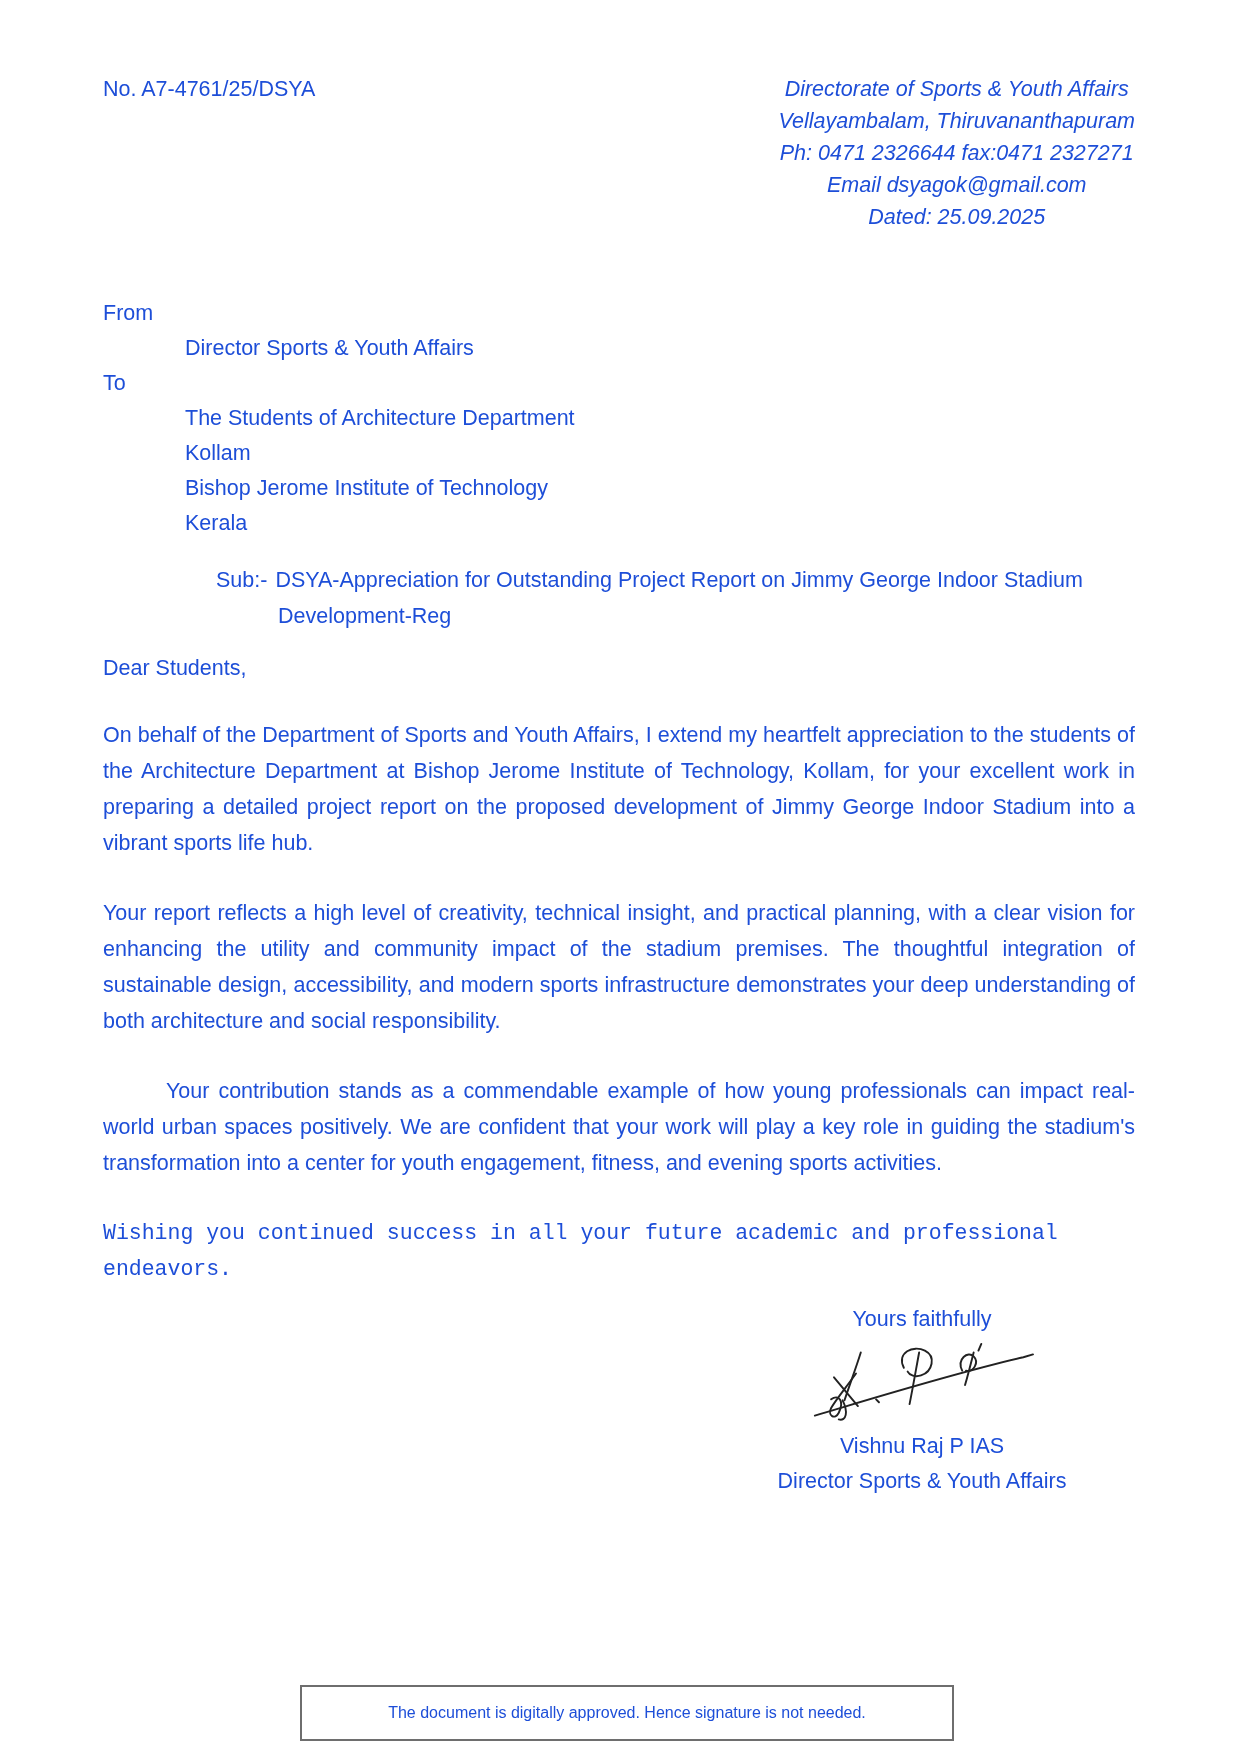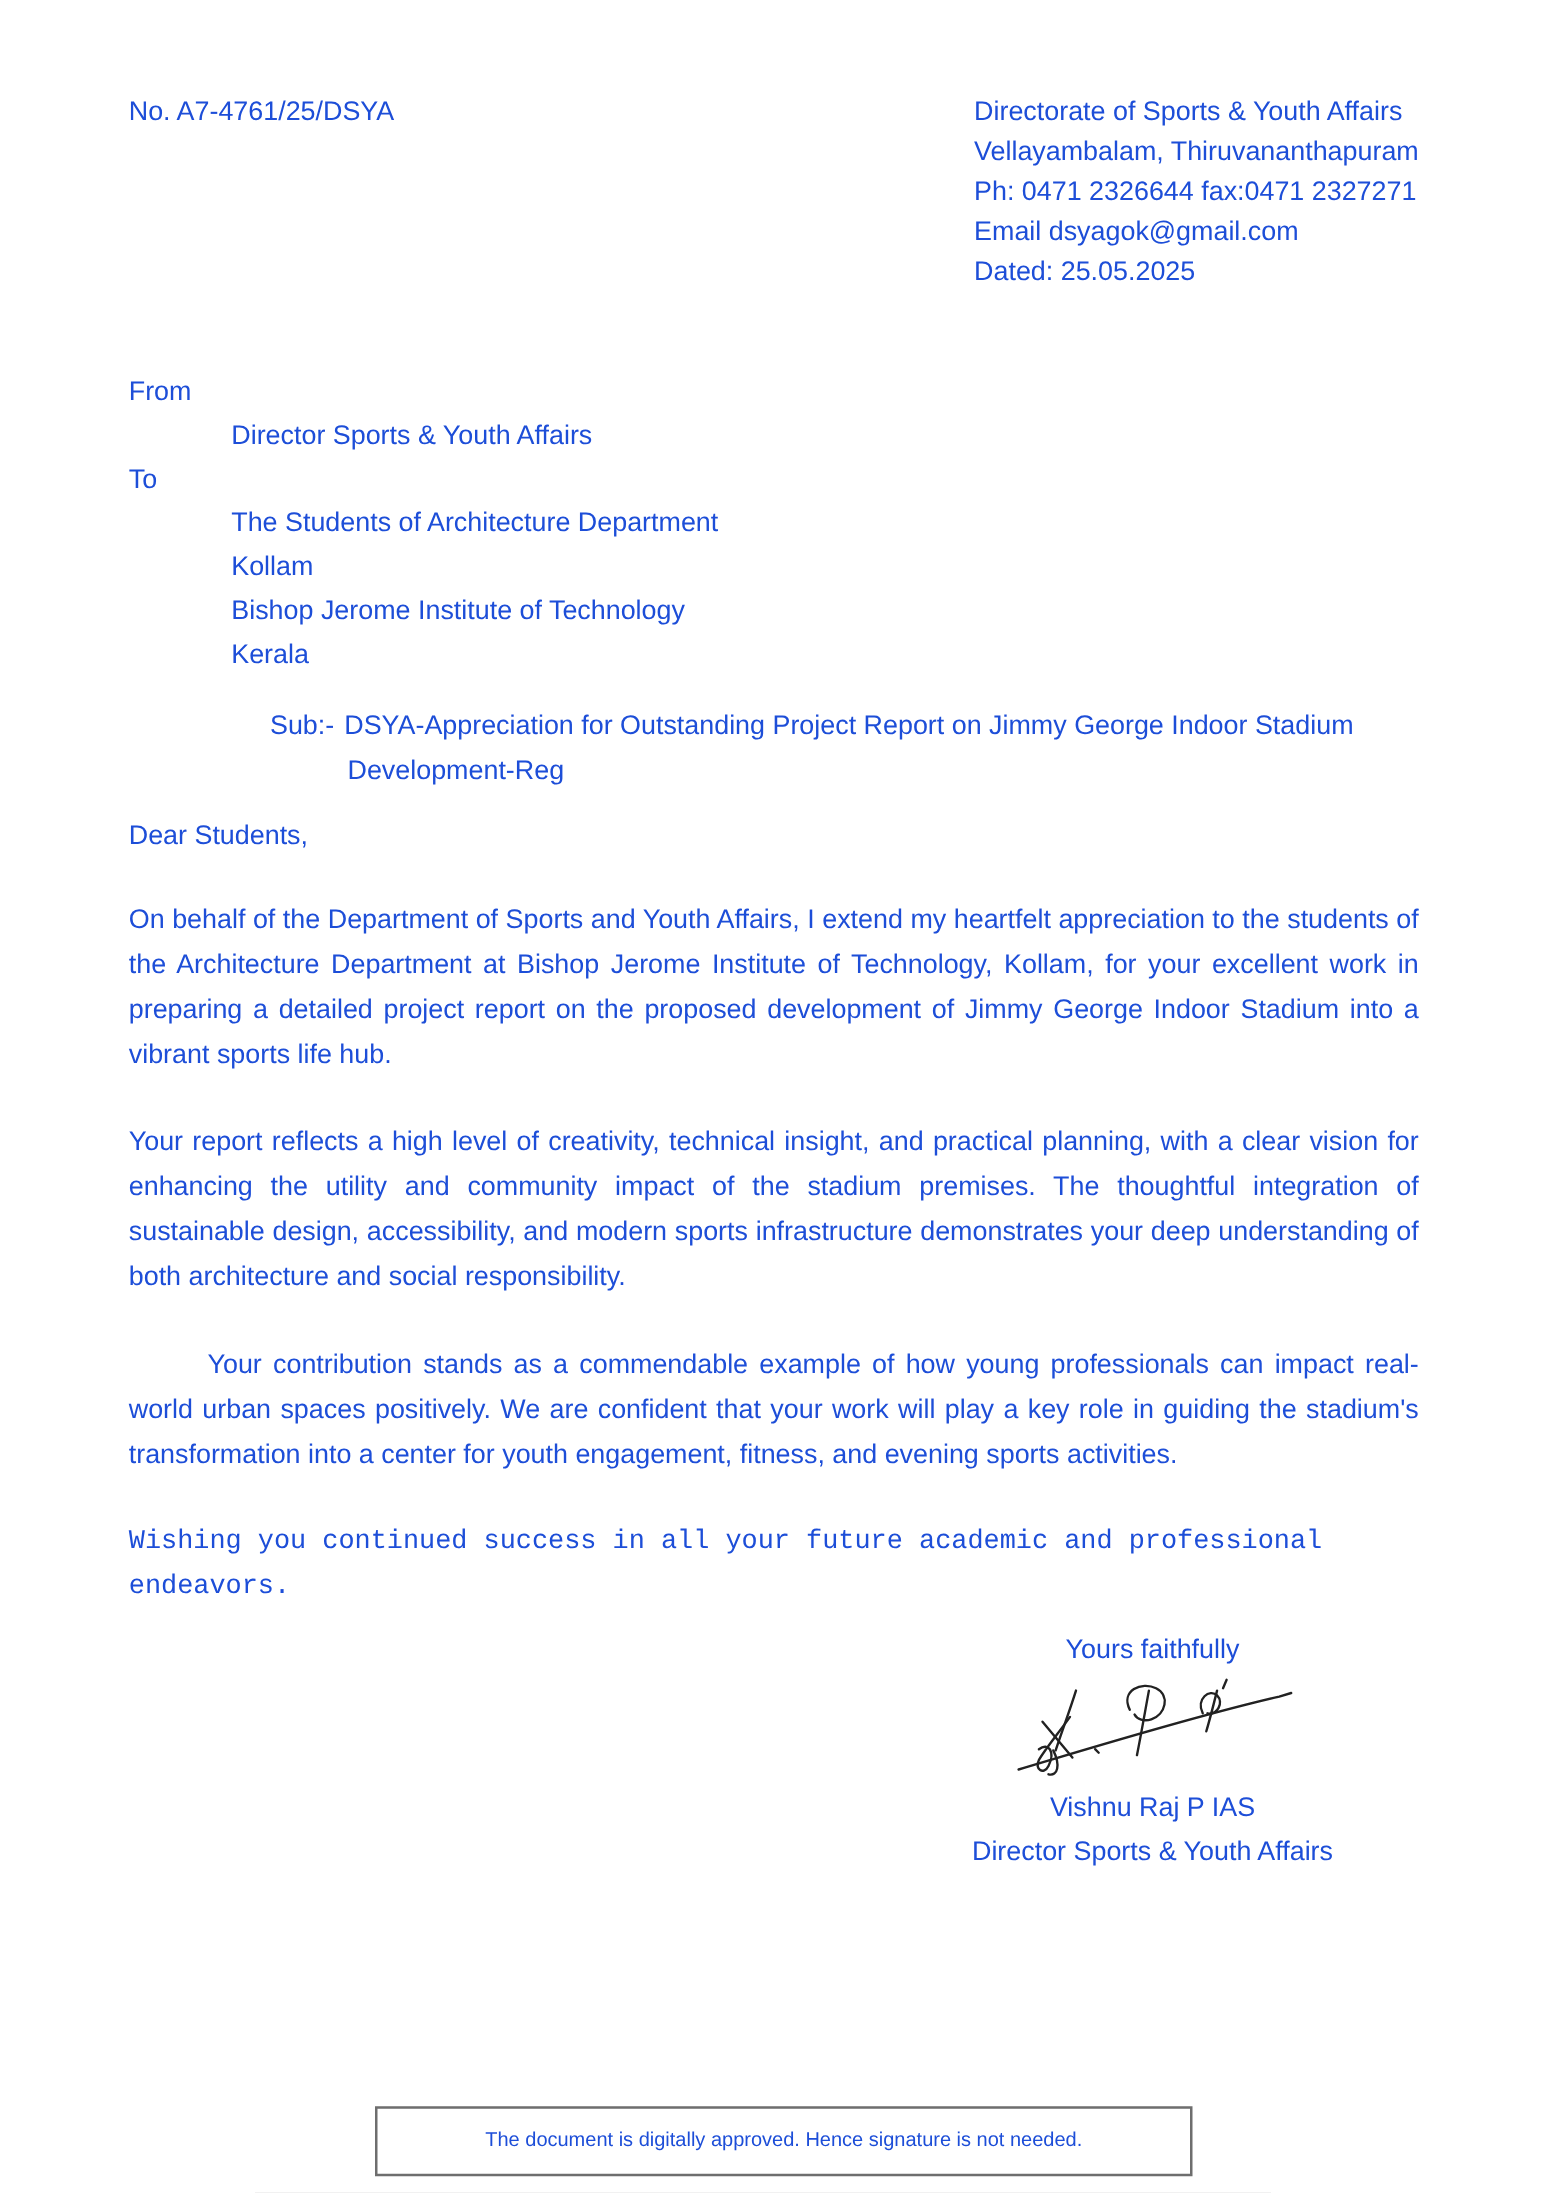--- a/index.html
+++ b/index.html
@@ -13,21 +13,21 @@
     color: #1d4ed8;
     font-family: "Liberation Sans", "DejaVu Sans", sans-serif;
     font-size: 21.5px;
     padding: 73px 105px 0 103px;
     overflow: hidden;
   }
 
   
   .header { display: flex; justify-content: space-between; align-items: flex-start; }
   .ref-no { line-height: 32px; white-space: nowrap; }
-  .org-block { text-align: left; line-height: 32px; }
+  .org-block { text-align: center; line-height: 32px; font-style: italic; }
 
   
   .addr { margin-top: 63px; line-height: 35px; }
   .addr .label { margin-left: 0; }
   .addr .ind { margin-left: 82px; }
 
   
   .subject { margin-top: 21px; margin-left: 113px; line-height: 36px; }
   .subject .sub-label { margin-right: 8px; }
   .subject .sub-line2 { margin-left: 62px; }
@@ -74,21 +74,21 @@
 
 <div class="page">
 
   <div class="header">
     <div class="ref-no">No. A7-4761/25/DSYA</div>
     <div class="org-block">
       <div>Directorate of Sports &amp; Youth Affairs</div>
       <div>Vellayambalam, Thiruvananthapuram</div>
       <div>Ph: 0471 2326644 fax:0471 2327271</div>
       <div>Email dsyagok@gmail.com</div>
-      <div>Dated: 25.05.2025</div>
+      <div>Dated: 25.09.2025</div>
     </div>
   </div>
 
   <div class="addr">
     <div class="label">From</div>
     <div class="ind">Director Sports &amp; Youth Affairs</div>
     <div class="label">To</div>
     <div class="ind">The Students of Architecture Department</div>
     <div class="ind">Kollam</div>
     <div class="ind">Bishop Jerome Institute of Technology</div>

